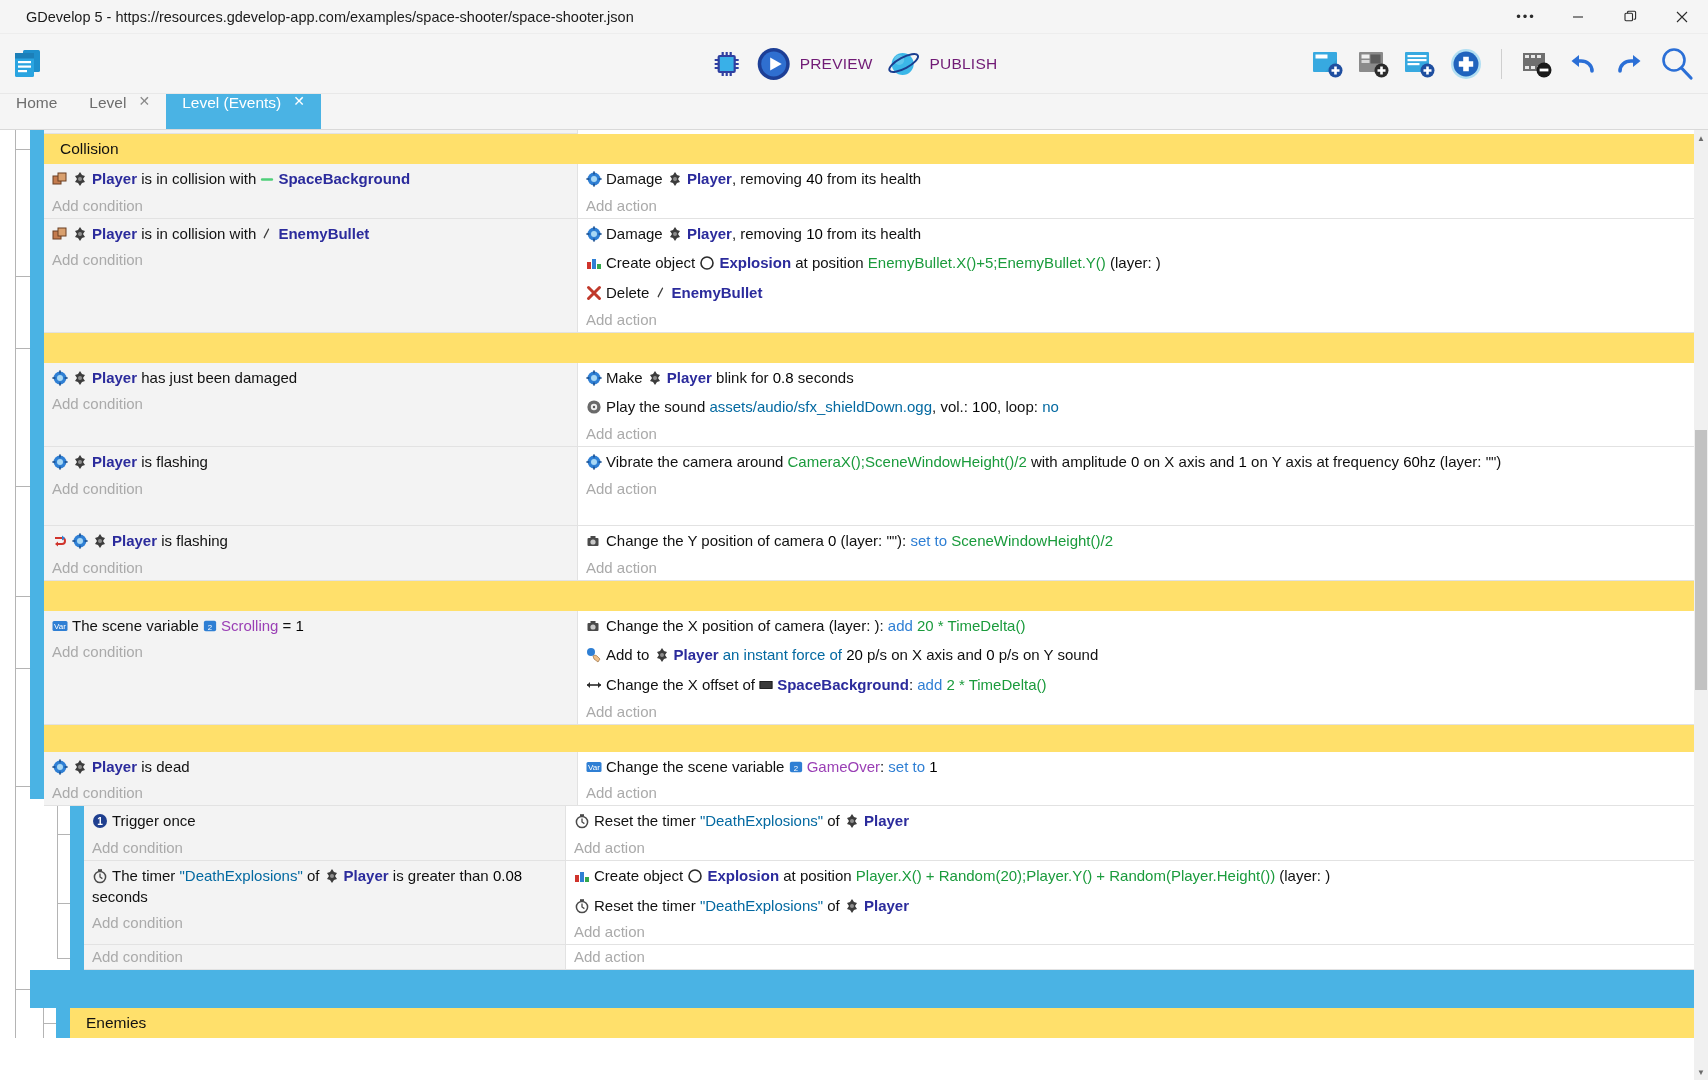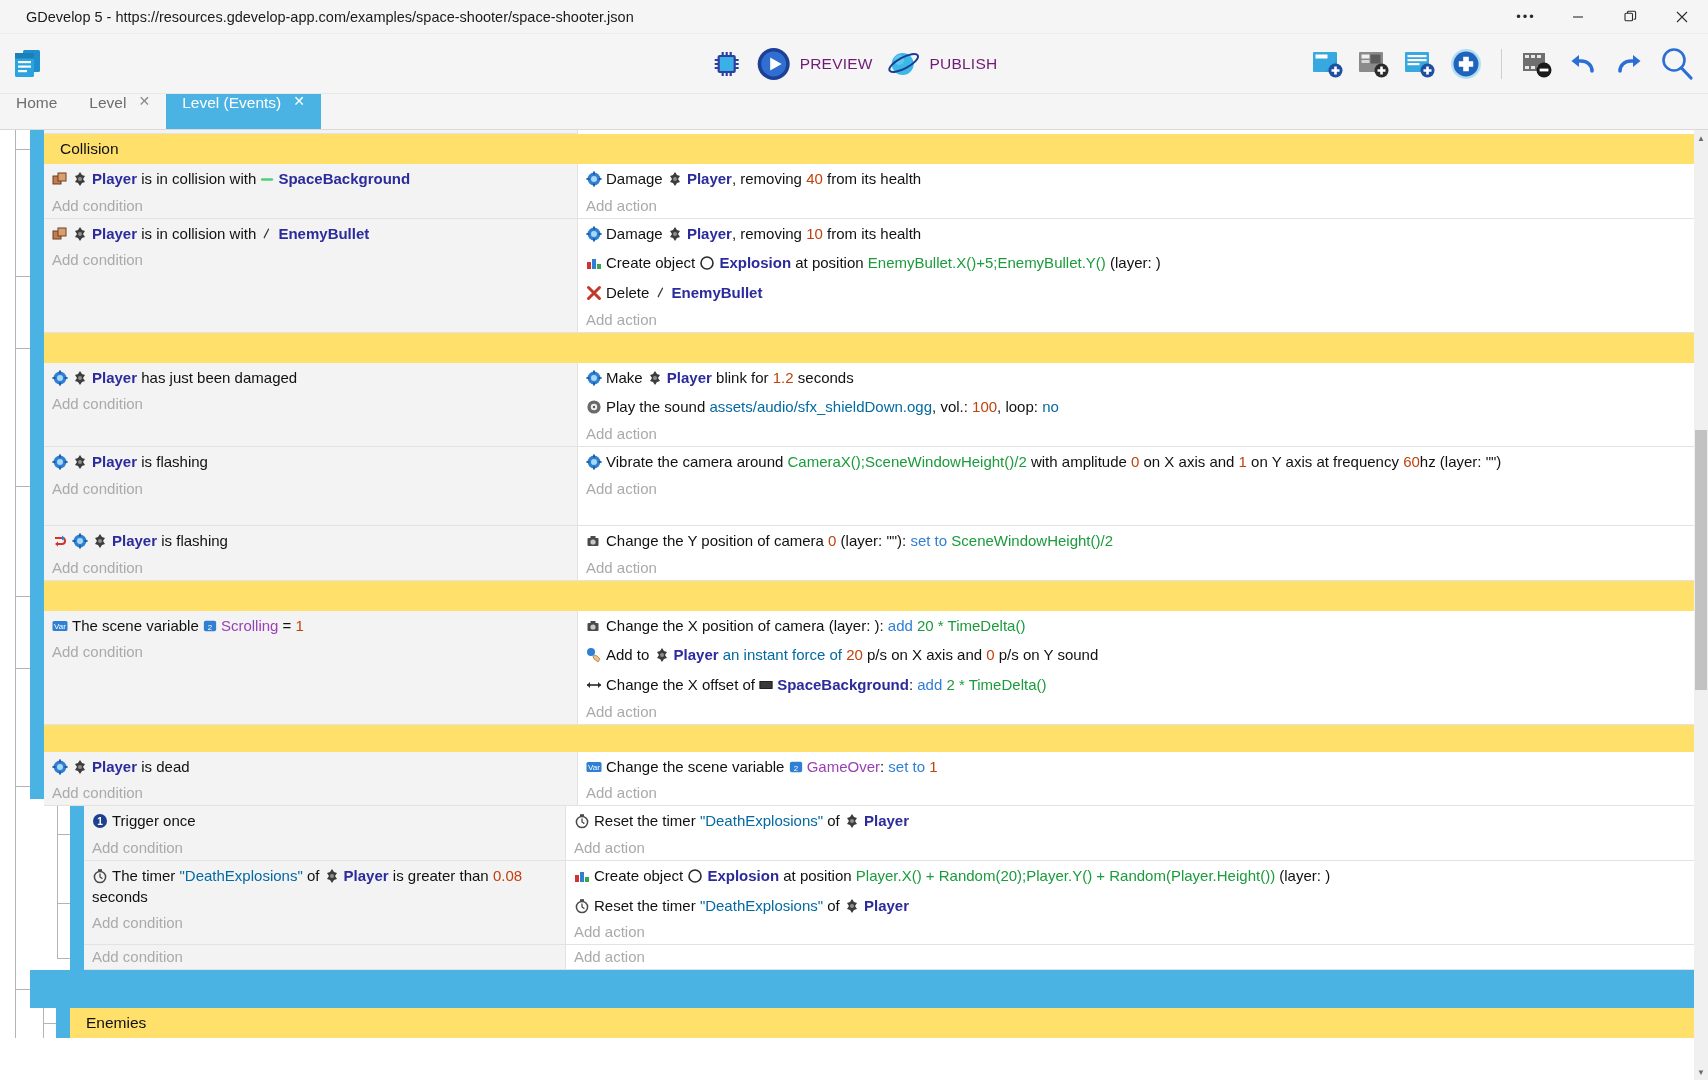--- a/index.html
+++ b/index.html
@@ -196,21 +196,21 @@
   .addline {
     padding: 3px 6px 4px 8px;
     font-size: 15px;
     color: #aaaaaa;
   }
   .col-cond .addline { background: #f3f3f3; }
   .col-act  .addline { background: #ffffff; }
 
   
   .obj { color: #2b2b9c; font-weight: bold; }
-  .num { color: #c2410c; }
+  .num { color: #000000; }
   .expr { color: #1a9b3c; }
   .var { color: #9a3fb5; }
   .op { color: #2f7fd4; }
   .dim { color: #0369a1; }
   .plain { color: #111; }
 
   
   .ic {
     display: inline-block;
     vertical-align: -3px;
@@ -575,21 +575,21 @@
                   <circle cx="8" cy="8" r="3" fill="#a8d8f5"></circle>
                   <g fill="#1b4f8e">
                     <rect x="7.2" y="0.4" width="1.6" height="3"></rect>
                     <rect x="7.2" y="12.6" width="1.6" height="3"></rect>
                     <rect x="0.4" y="7.2" width="3" height="1.6"></rect>
                     <rect x="12.6" y="7.2" width="3" height="1.6"></rect>
                   </g>
                 </svg><span class="plain">Make </span><svg class="ic" viewBox="0 0 16 16">
                   <path d="M8 1l2 3 3 1-2 3 2 3-3 1-2 3-2-3-3-1 2-3-2-3 3-1z" fill="#3c3c3c"></path>
                   <circle cx="8" cy="8" r="2" fill="#8e8e8e"></circle>
-                </svg><span class="obj">Player</span><span class="plain"> blink for </span><span class="num">1.2</span><span class="plain"> seconds</span>
+                </svg><span class="obj">Player</span><span class="plain"> blink for </span><span class="num">0.8</span><span class="plain"> seconds</span>
             </div>
             <div class="instr">
               <svg class="ic" viewBox="0 0 16 16">
                   <circle cx="8" cy="8" r="6.6" fill="#6a6a6a"></circle>
                   <circle cx="8" cy="8" r="3.2" fill="#efefef"></circle>
                   <circle cx="8" cy="8" r="1.2" fill="#555"></circle>
                 </svg><span class="plain">Play the sound </span><span class="dim">assets/audio/sfx_shieldDown.ogg</span><span class="plain">, vol.: </span><span class="num">100</span><span class="plain">, loop: </span><span class="dim">no</span>
             </div>
             <div class="addline">Add action</div>
           </div>

